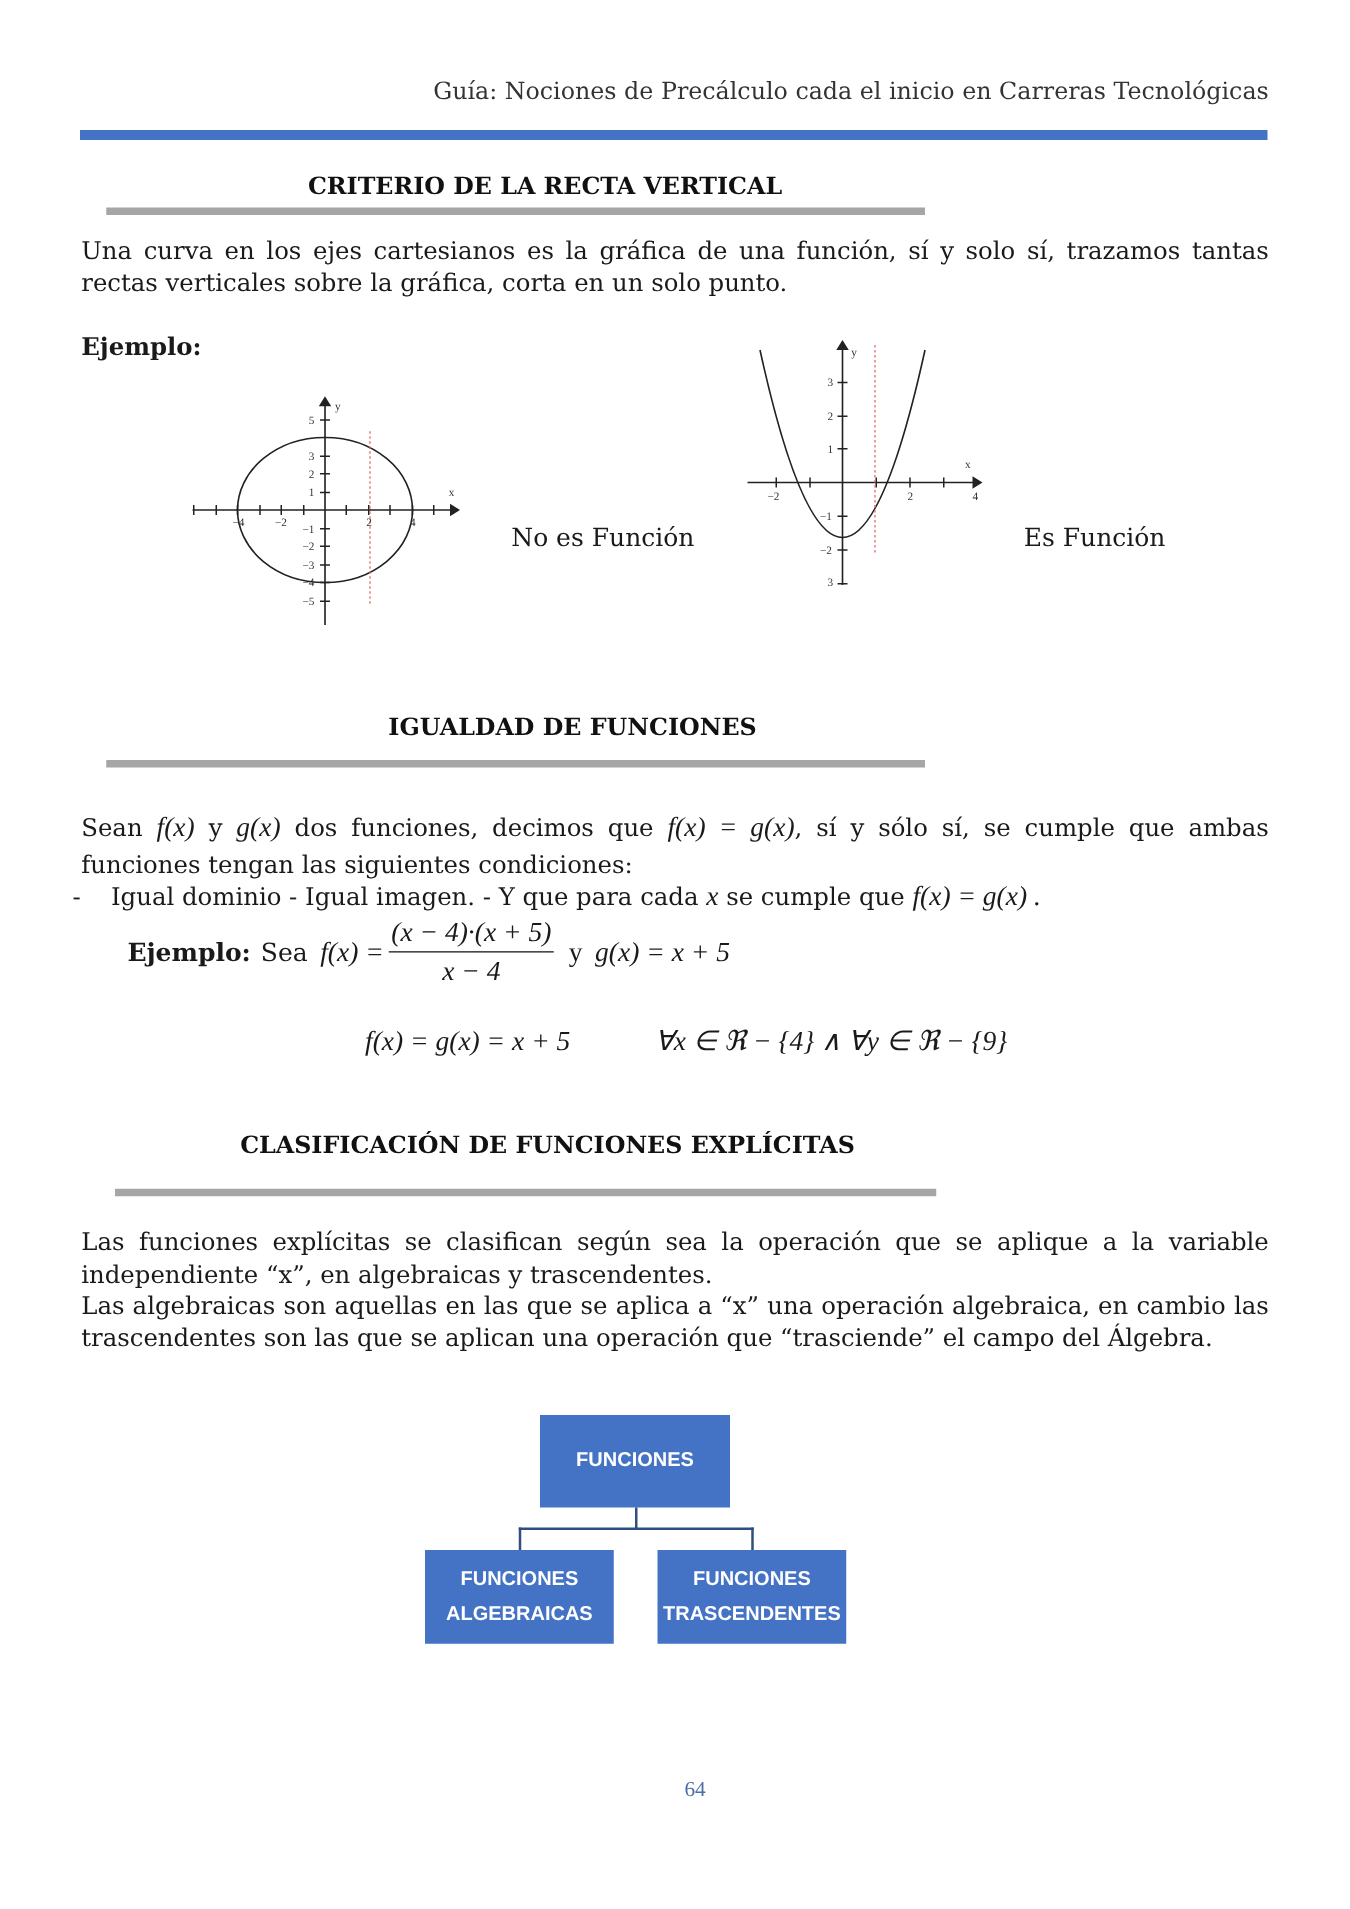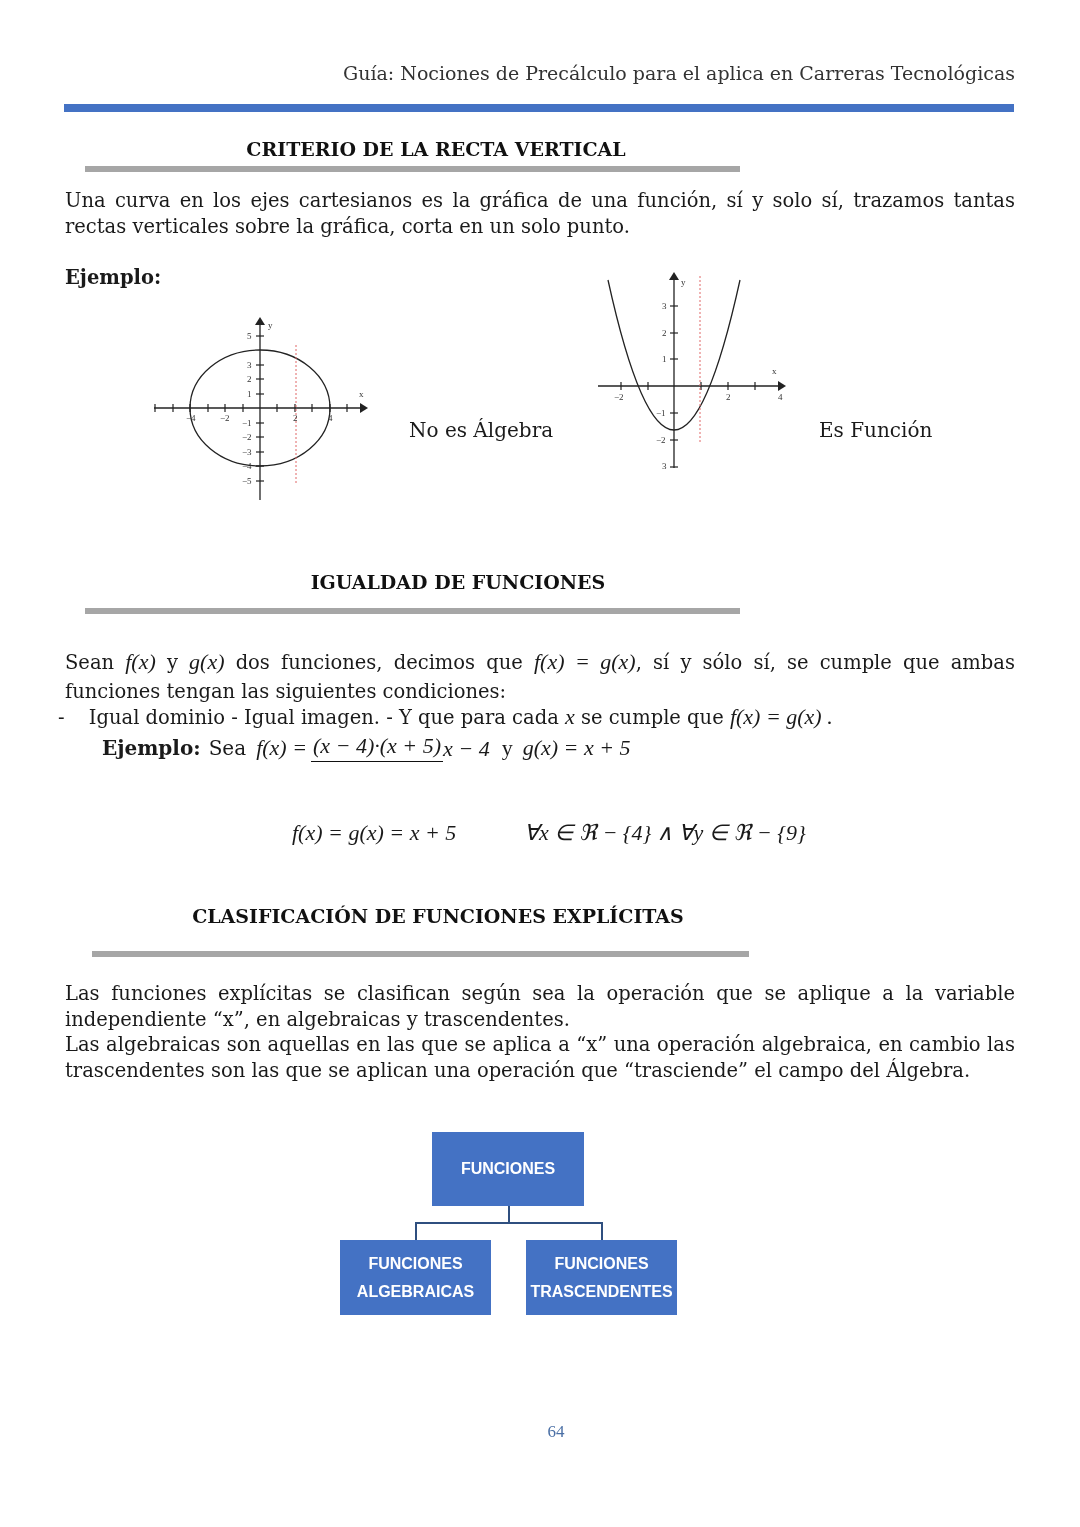--- a/index.html
+++ b/index.html
@@ -7,31 +7,31 @@
     .abs { position: absolute; }
     .header-title { right: 65px; top: 62px; font-size: 19px; color: #333; font-family: "DejaVu Serif", serif; white-space: nowrap; }
     .blue-rule { left: 64px; top: 104px; width: 950px; height: 8px; background: #4472c4; }
     .section-title { font-family: "DejaVu Serif", serif; font-weight: bold; font-size: 19px; color: #111; white-space: nowrap; text-align: center; }
     .gray-rule { height: 6px; background: #a6a6a6; }
     .para { left: 65px; width: 950px; font-size: 19.5px; line-height: 25.5px; text-align: justify; }
     .bold { font-weight: bold; }
     .math { font-family: "Liberation Serif", serif; font-size: 22px; }
     .mi { font-style: italic; }
     .lbl { font-size: 20px; white-space: nowrap; }
-    .frac { display: inline-flex; flex-direction: row; align-items: center; vertical-align: middle; margin: 0 4px; }
+    .frac { display: inline-flex; flex-direction: column; align-items: center; vertical-align: middle; margin: 0 4px; }
     .frac .num { border-bottom: 1.5px solid #111; padding: 0 2px 2px 2px; }
     .frac .den { padding-top: 2px; }
     .box { position: absolute; background: #4472c4; color: #fff; font-family: "Liberation Sans", sans-serif; font-weight: bold; font-size: 16px; display: flex; flex-direction: column; align-items: center; justify-content: center; line-height: 28px; }
     .conn { position: absolute; background: #2f4f7f; }
     .page-num { left: 16px; width: 1080px; top: 1422px; text-align: center; font-size: 17px; color: #4a6fa5; font-family: "Liberation Serif", serif; }
   </style>
 </head>
 <body>
 
-<div class="abs header-title">Guía: Nociones de Precálculo para el aplica en Carreras Tecnológicas</div>
+<div class="abs header-title">Guía: Nociones de Precálculo cada el inicio en Carreras Tecnológicas</div>
 <div class="abs blue-rule"></div>
 
 <div class="abs section-title" style="left:0; width:872px; top:138px;">CRITERIO DE LA RECTA VERTICAL</div>
 <div class="abs gray-rule" style="left:85px; top:166px; width:655px;"></div>
 <div class="abs para" style="top:188px;">Una curva en los ejes cartesianos es la gráfica de una función, sí y solo sí, trazamos tantas rectas verticales sobre la gráfica, corta en un solo punto.</div>
 <div class="abs bold" style="left:65px; top:266px; font-size:19.5px;">Ejemplo:</div>
 
 <svg class="abs" style="left:150px; top:315px;" width="220" height="190">
   <g stroke="#222" stroke-width="1.3" fill="none">
     <line x1="4" y1="93" x2="210" y2="93"></line>
@@ -74,21 +74,21 @@
       <text x="97" y="53">3</text>
       <text x="97" y="67">2</text>
       <text x="97" y="82">1</text>
     <text x="92" y="111">−1</text>
       <text x="92" y="125">−2</text>
       <text x="92" y="140">−3</text>
       <text x="92" y="154">−4</text>
       <text x="92" y="169">−5</text>
   </g>
 </svg>
-<div class="abs lbl" style="left:409px; top:418px;">No es Álgebra</div>
+<div class="abs lbl" style="left:409px; top:418px;">No es Función</div>
 
 <svg class="abs" style="left:592px; top:268px;" width="200" height="205">
   <g stroke="#222" stroke-width="1.3" fill="none">
     <line x1="6" y1="118" x2="188" y2="118"></line>
     <line x1="82" y1="10" x2="82" y2="200"></line>
     <path d="M 16 12 Q 82 312 148 12"></path>
   </g>
   <polygon points="186,113 194,118 186,123" fill="#222"></polygon>
   <polygon points="77,12 82,4 87,12" fill="#222"></polygon>
   <g stroke="#222" stroke-width="1.2">

